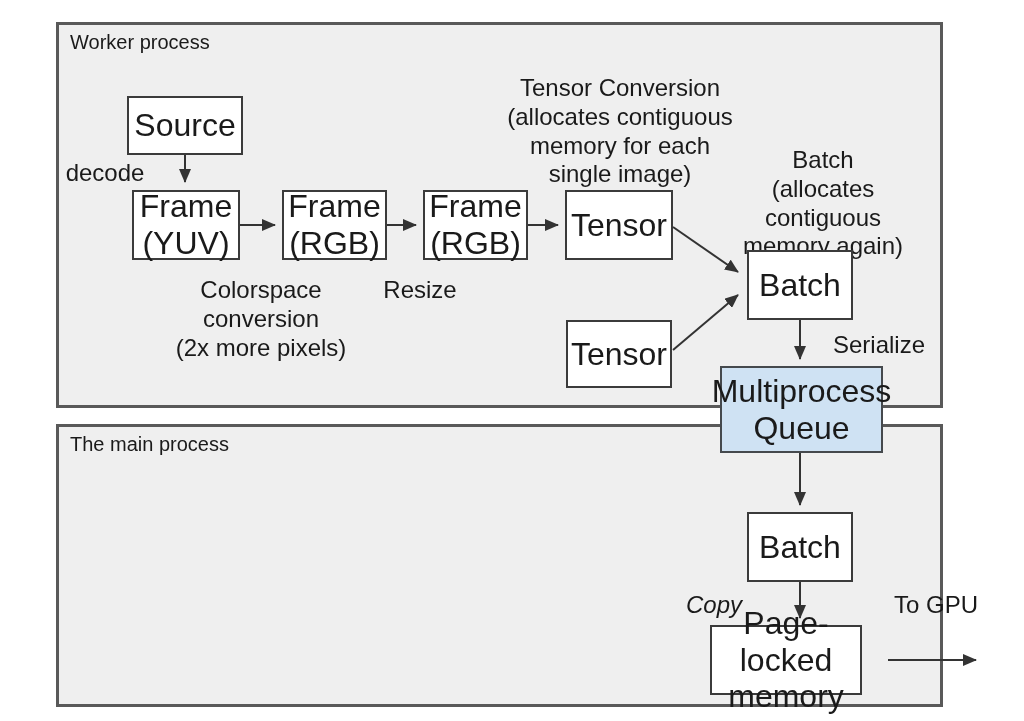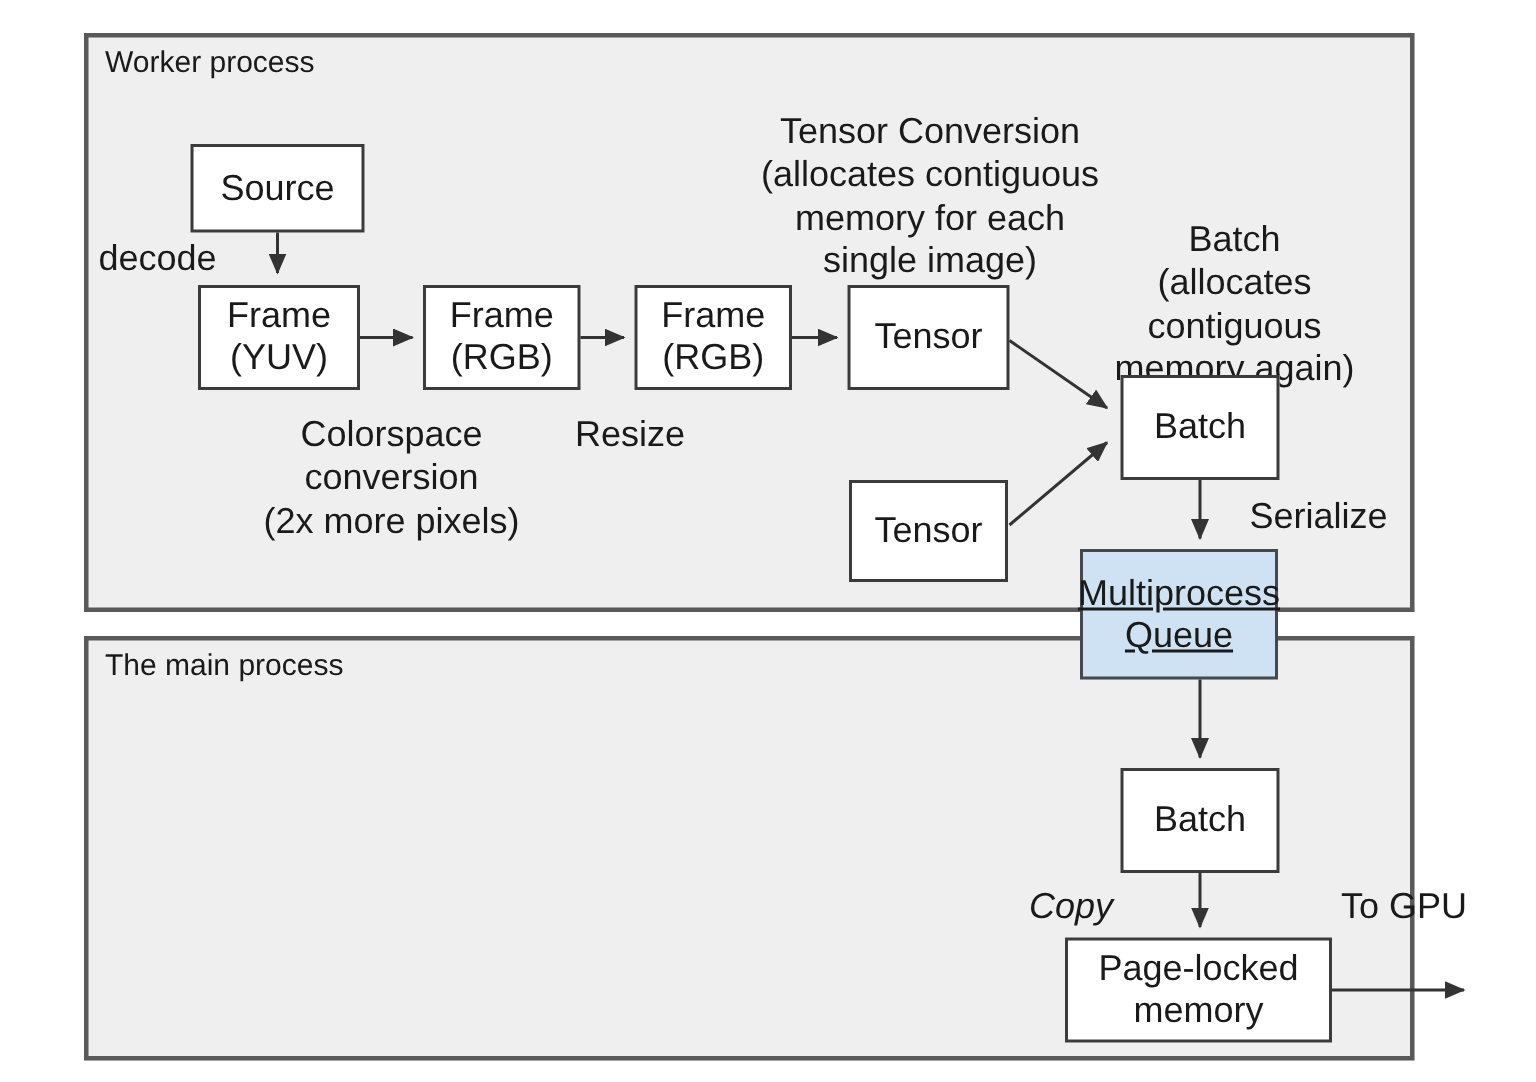--- a/index.html
+++ b/index.html
@@ -36,21 +36,21 @@
   .title-main   { left: 70px; top: 433px; }
   .node {
     position: absolute;
     background: var(--node-fill, #ffffff);
     border: 2px solid var(--node-border, #3b3b3b);
     box-sizing: border-box;
     display: flex;
     align-items: center;
     justify-content: center;
     text-align: center;
-    font-size: 24px;
+    font-size: 32px;
     line-height: 1.15;
     z-index: 3;
   }
   .node span { white-space: pre-line; }
   .node-queue {
     background: var(--queue-fill, #cfe2f3);
     border-color: var(--queue-border, #45494d);
     z-index: 4;
   }
   .label {
@@ -104,28 +104,28 @@
   </div>
   <div class="node" style="left:565px; top:190px; width:108px; height:70px;">
     <span>Tensor</span>
   </div>
   <div class="node" style="left:566px; top:320px; width:106px; height:68px;">
     <span>Tensor</span>
   </div>
   <div class="node" style="left:747px; top:250px; width:106px; height:70px;">
     <span>Batch</span>
   </div>
-  <div class="node node-queue" style="left:720px; top:366px; width:132px; height:87px;text-decoration:underline;">
+  <div class="node node-queue" style="left:720px; top:366px; width:163px; height:87px;">
     <span>Multiprocess
 Queue</span>
   </div>
   <div class="node" style="left:747px; top:512px; width:106px; height:70px;">
     <span>Batch</span>
   </div>
-  <div class="node" style="left:710px; top:625px; width:178px; height:70px;">
+  <div class="node" style="left:710px; top:625px; width:152px; height:70px;">
     <span>Page-locked
 memory</span>
   </div>
 
   <div class="label" style="left:105px; top:159px;">decode</div>
   <div class="label" style="left:261px; top:276px;">Colorspace
 conversion
 (2x more pixels)</div>
   <div class="label" style="left:404px; top:276px;margin-left:16px;">Resize</div>
   <div class="label" style="left:620px; top:74px;">Tensor Conversion

